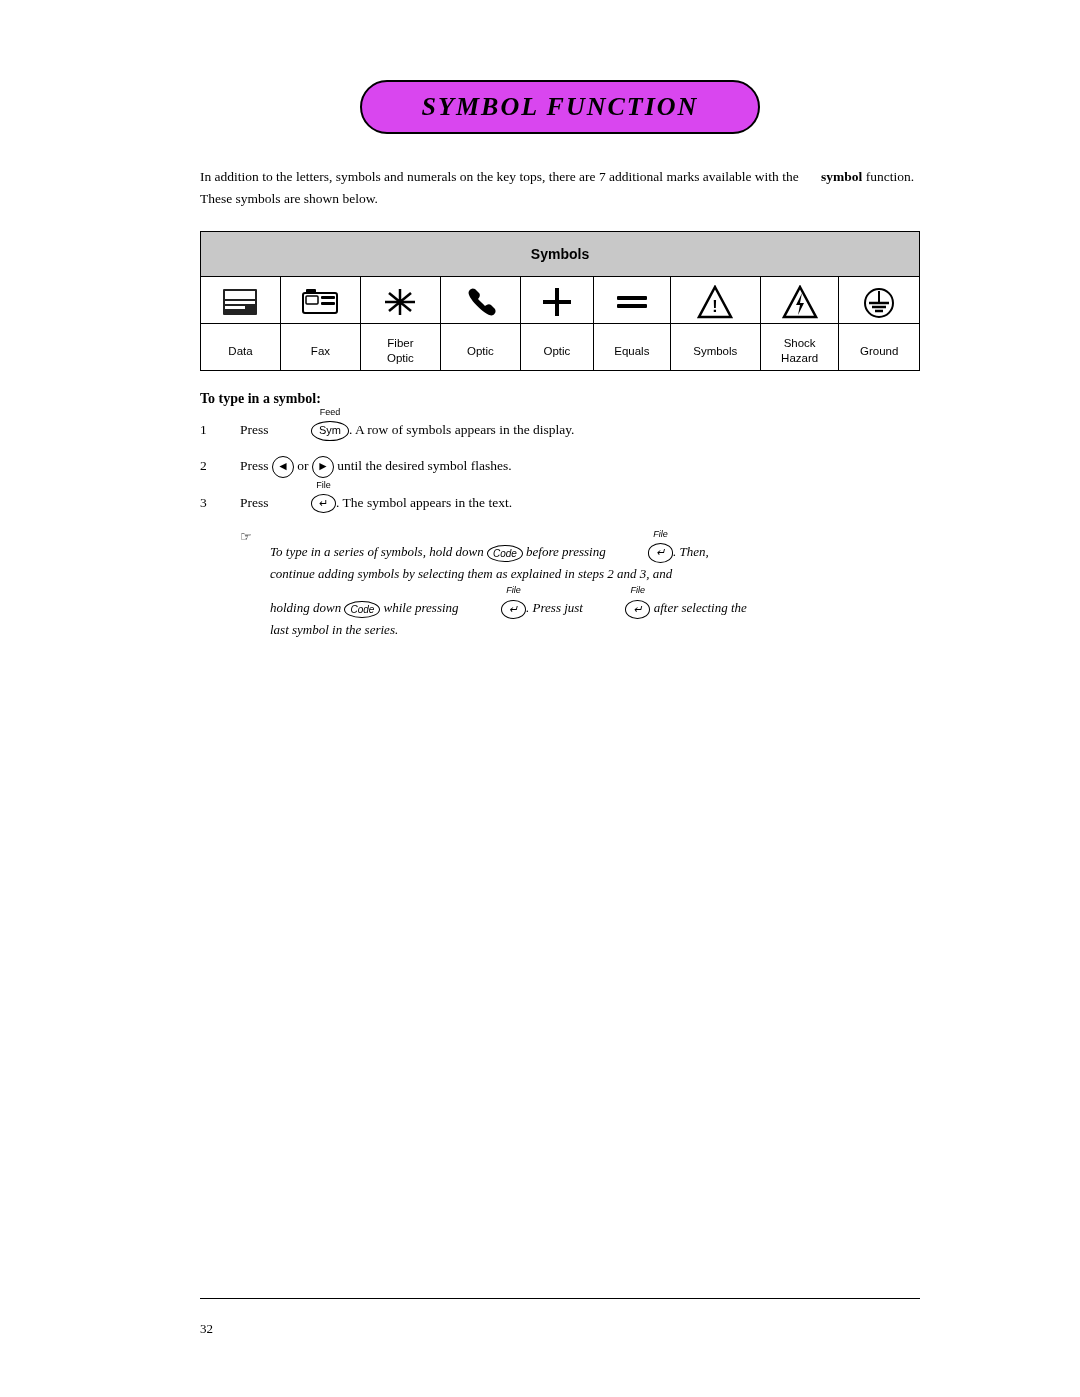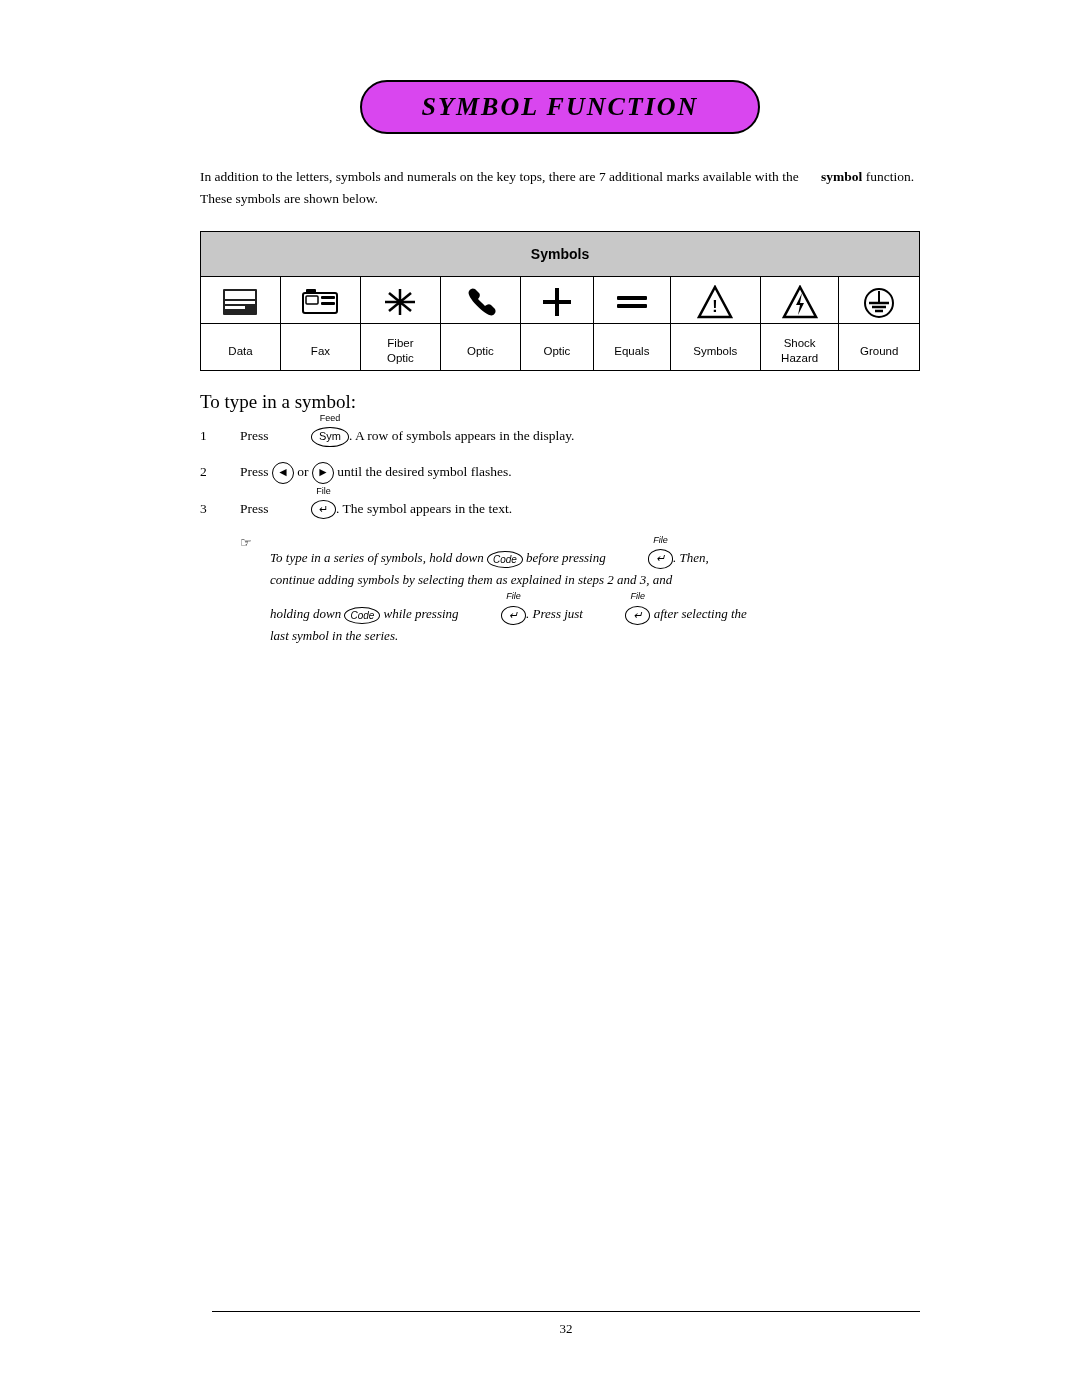--- a/index.html
+++ b/index.html
@@ -71,22 +71,22 @@
       font-family: Arial, sans-serif;
       margin-top: 4px;
       line-height: 1.3;
     }
     .icon-svg {
       display: flex;
       align-items: center;
       justify-content: center;
     }
     .instructions-heading {
-      font-size: 19px;
-      font-weight: normal;
+      font-size: 14px;
+      font-weight: bold;
       margin-bottom: 12px;
     }
     .steps-list {
       list-style: none;
       padding: 0;
       margin: 0;
     }
     .steps-list li {
       display: flex;
       align-items: flex-start;
@@ -156,24 +156,23 @@
       line-height: 1.7;
     }
     .page-footer {
       position: absolute;
       bottom: 60px;
       left: 200px;
       right: 160px;
     }
     .page-footer-line {
       border-top: 1.5px solid #000;
-      padding-top: 9px;
+      padding-top: 22px;
       display: flex;
-      justify-content: center;
-      margin-left: 12px;
+      justify-content: flex-start;
     }
     .page-number {
       font-size: 13px;
     }
     .arrow-key {
       display: inline-flex;
       align-items: center;
       justify-content: center;
       border: 1.5px solid #000;
       border-radius: 50%;

